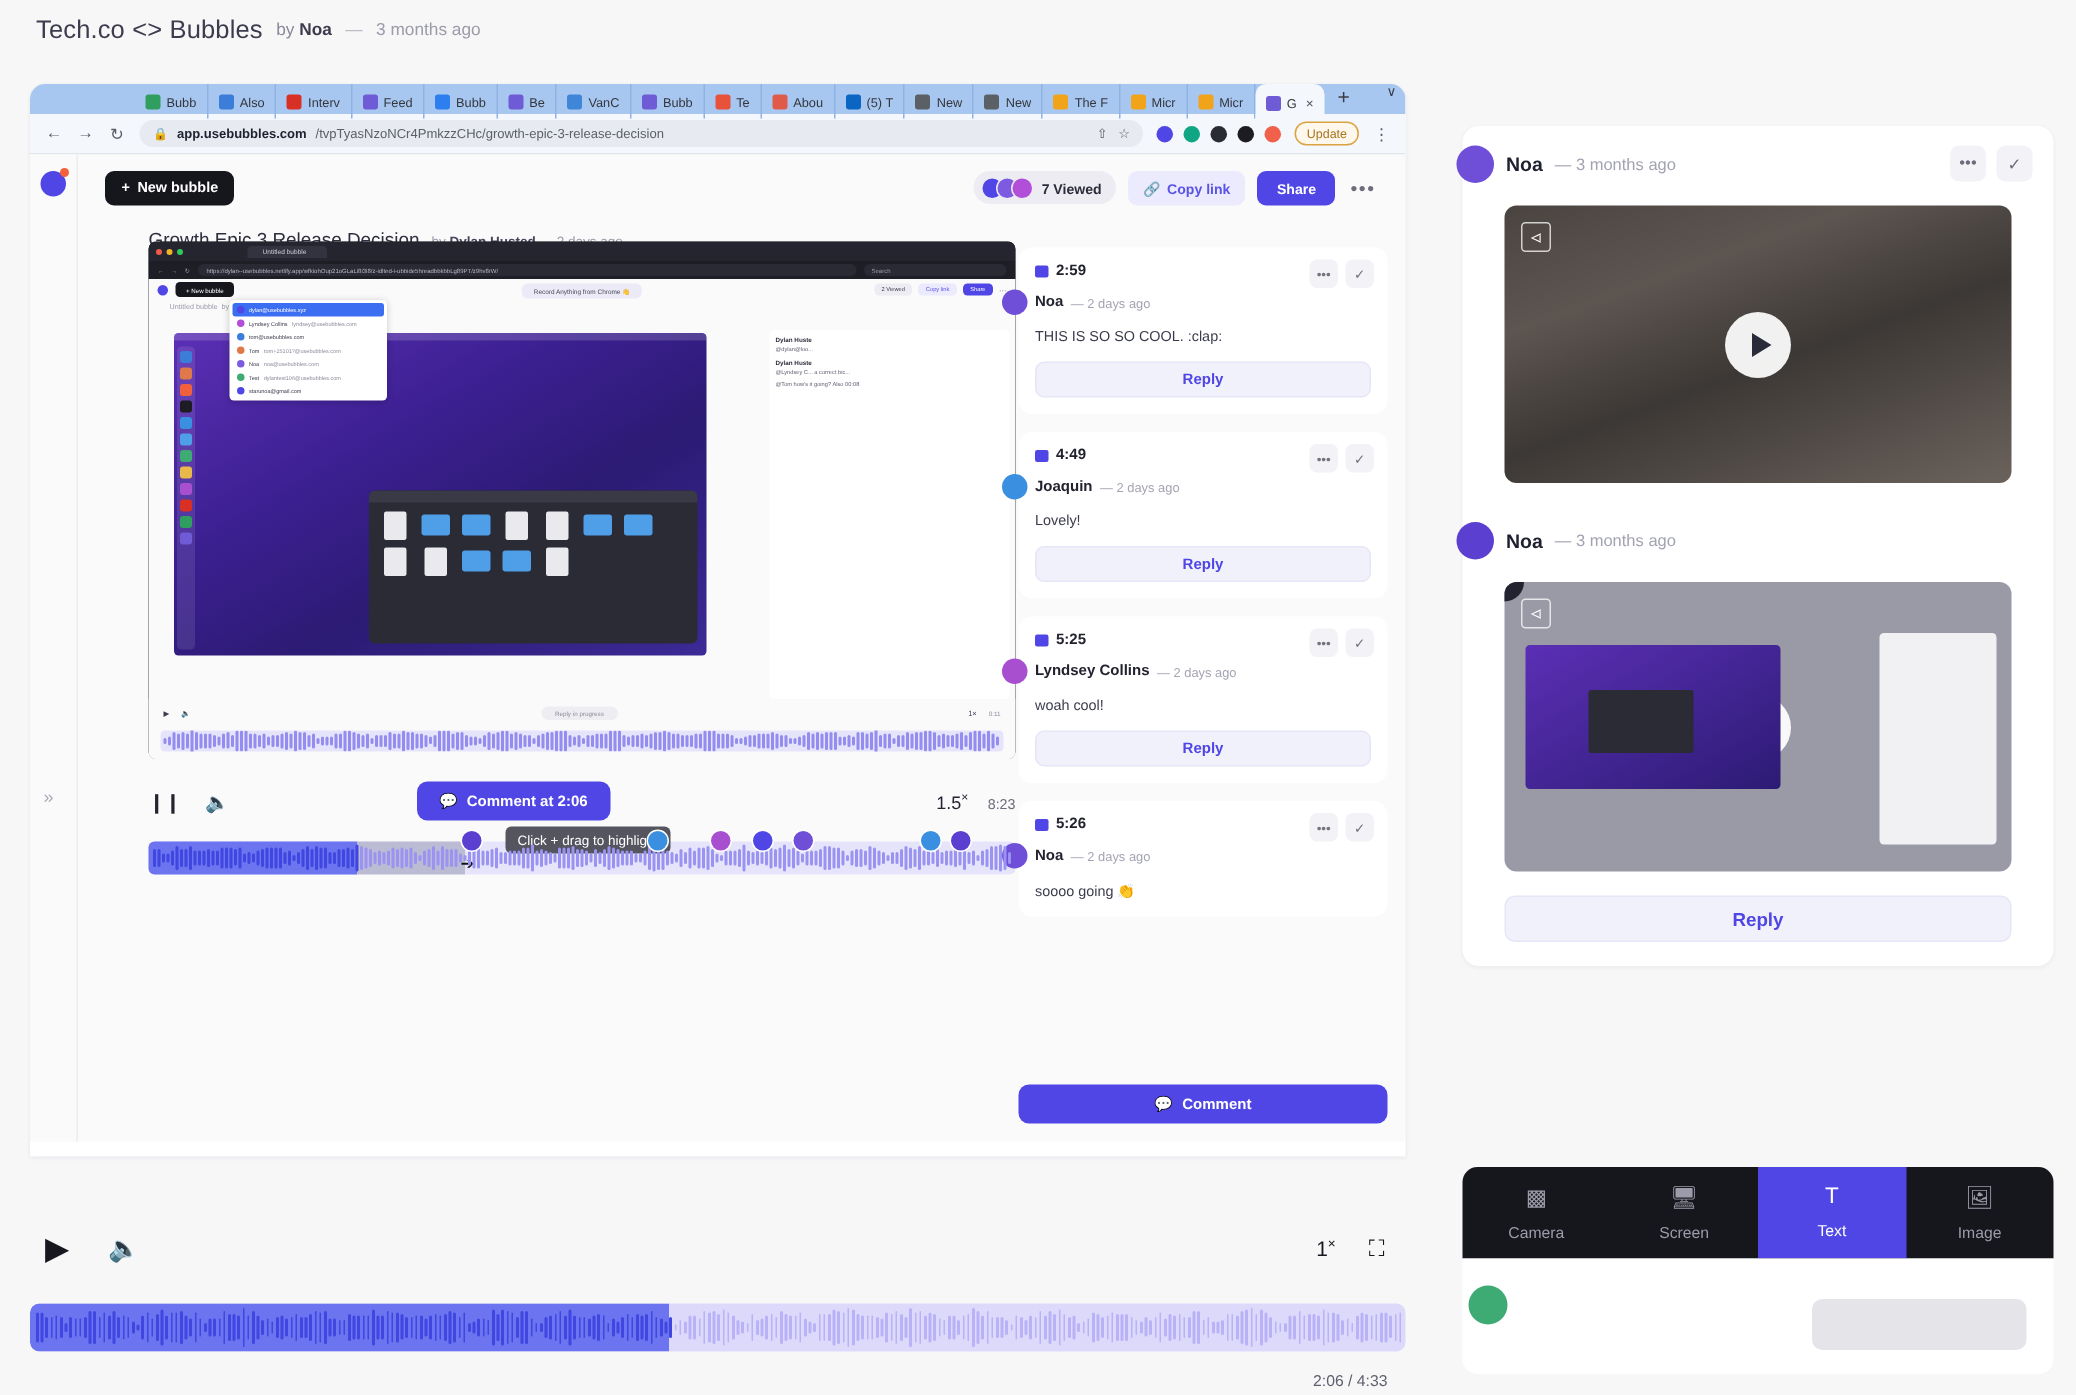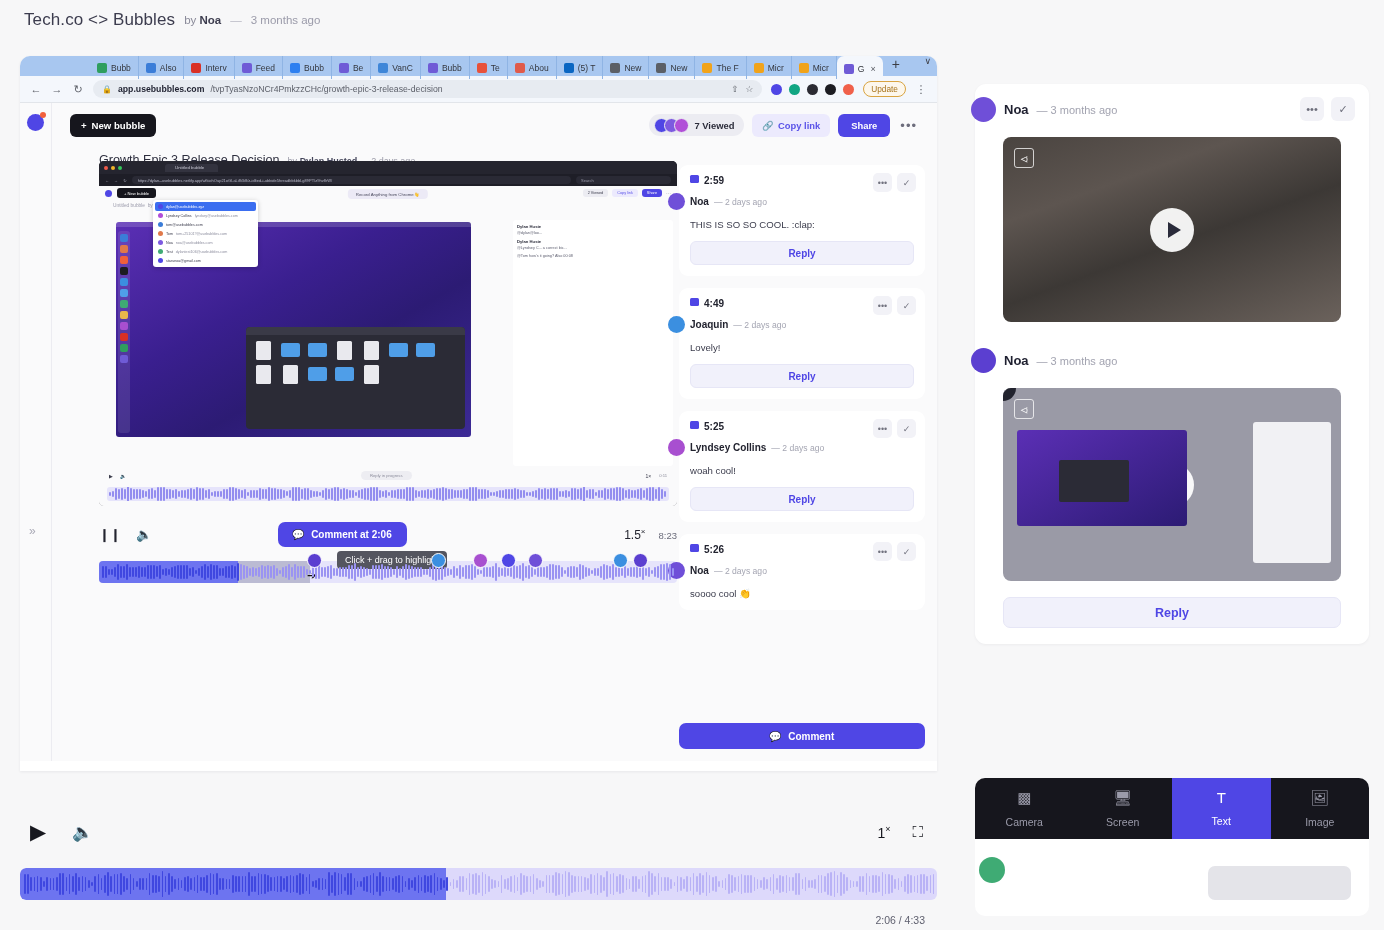--- a/index.html
+++ b/index.html
@@ -211,21 +211,21 @@
   .iv-wave { margin: 2px 8px 0 8px; height: 14px; background: #e6e4fb; border-radius: 3px; position: relative; overflow: hidden; }
 
   
   .cpanel { position: absolute; right: 0; top: 50px; width: 270px; bottom: 0; padding: 0 12px; }
   .ctabs {
     display: flex; background: #ececf2; border-radius: 7px; padding: 2px; height: 25px;
   }
   .ctab { flex: 1; font-size: 10px; color: #6f7080; display: flex; align-items: center; justify-content: center; border-radius: 5px; }
   .ctab.active { background: #fff; color: #22232f; font-weight: 700; box-shadow: 0 1px 2px rgba(0,0,0,.06); }
   .ccard { background: #fff; border-radius: 9px; margin-top: 12px; padding: 10px 11px 11px 11px; position: relative; }
-  .ctime { display: flex; gap: 5px; font-size: 10px; font-weight: 700; color: #22232f; }
+  .ctime { display: flex; align-items: center; gap: 5px; font-size: 10px; font-weight: 700; color: #22232f; }
   .ctime .scr { width: 9px; height: 8px; background: #4f46e5; border-radius: 1.5px; display: inline-block; }
   .cacts { position: absolute; right: 9px; top: 8px; display: flex; gap: 5px; }
   .cact { width: 19px; height: 19px; border-radius: 5px; background: #f2f2f7; display: flex; align-items: center; justify-content: center; font-size: 9px; color: #72737f; }
   .cauthor { display: flex; align-items: center; gap: 5px; margin-top: 7px; }
   .cav { width: 17px; height: 17px; border-radius: 50%; flex: 0 0 auto; margin-left: -22px; }
   .cname { font-size: 10px; font-weight: 700; color: #22232f; }
   .cwhen { font-size: 8.6px; color: #a4a5b2; }
   .cbody { font-size: 9.6px; color: #3b3c4c; margin-top: 9px; }
   .creply { margin-top: 11px; background: #f1f1fb; border: 1px solid #e6e6f6; border-radius: 6px; height: 24px;
     display: flex; align-items: center; justify-content: center; font-size: 10px; color: #4f46e5; font-weight: 600; }
@@ -1083,21 +1083,21 @@
                 <div class="ctime"><span class="scr"></span>5:26</div>
                 <div class="cacts">
                   <span class="cact">•••</span>
                   <span class="cact">✓</span>
                 </div>
                 <div class="cauthor">
                   <span class="cav" style="background:#6f4fd8"></span>
                   <span class="cname">Noa</span>
                   <span class="cwhen">— 2 days ago</span>
                 </div>
-                <div class="cbody">soooo cool 👏</div>
+                <div class="cbody">soooo going 👏</div>
               </div>
             </div>
           <div class="commentbtn">
             <span>💬</span>
             <span>Comment</span>
           </div>
         </div>
 
       </div>
     </div>

